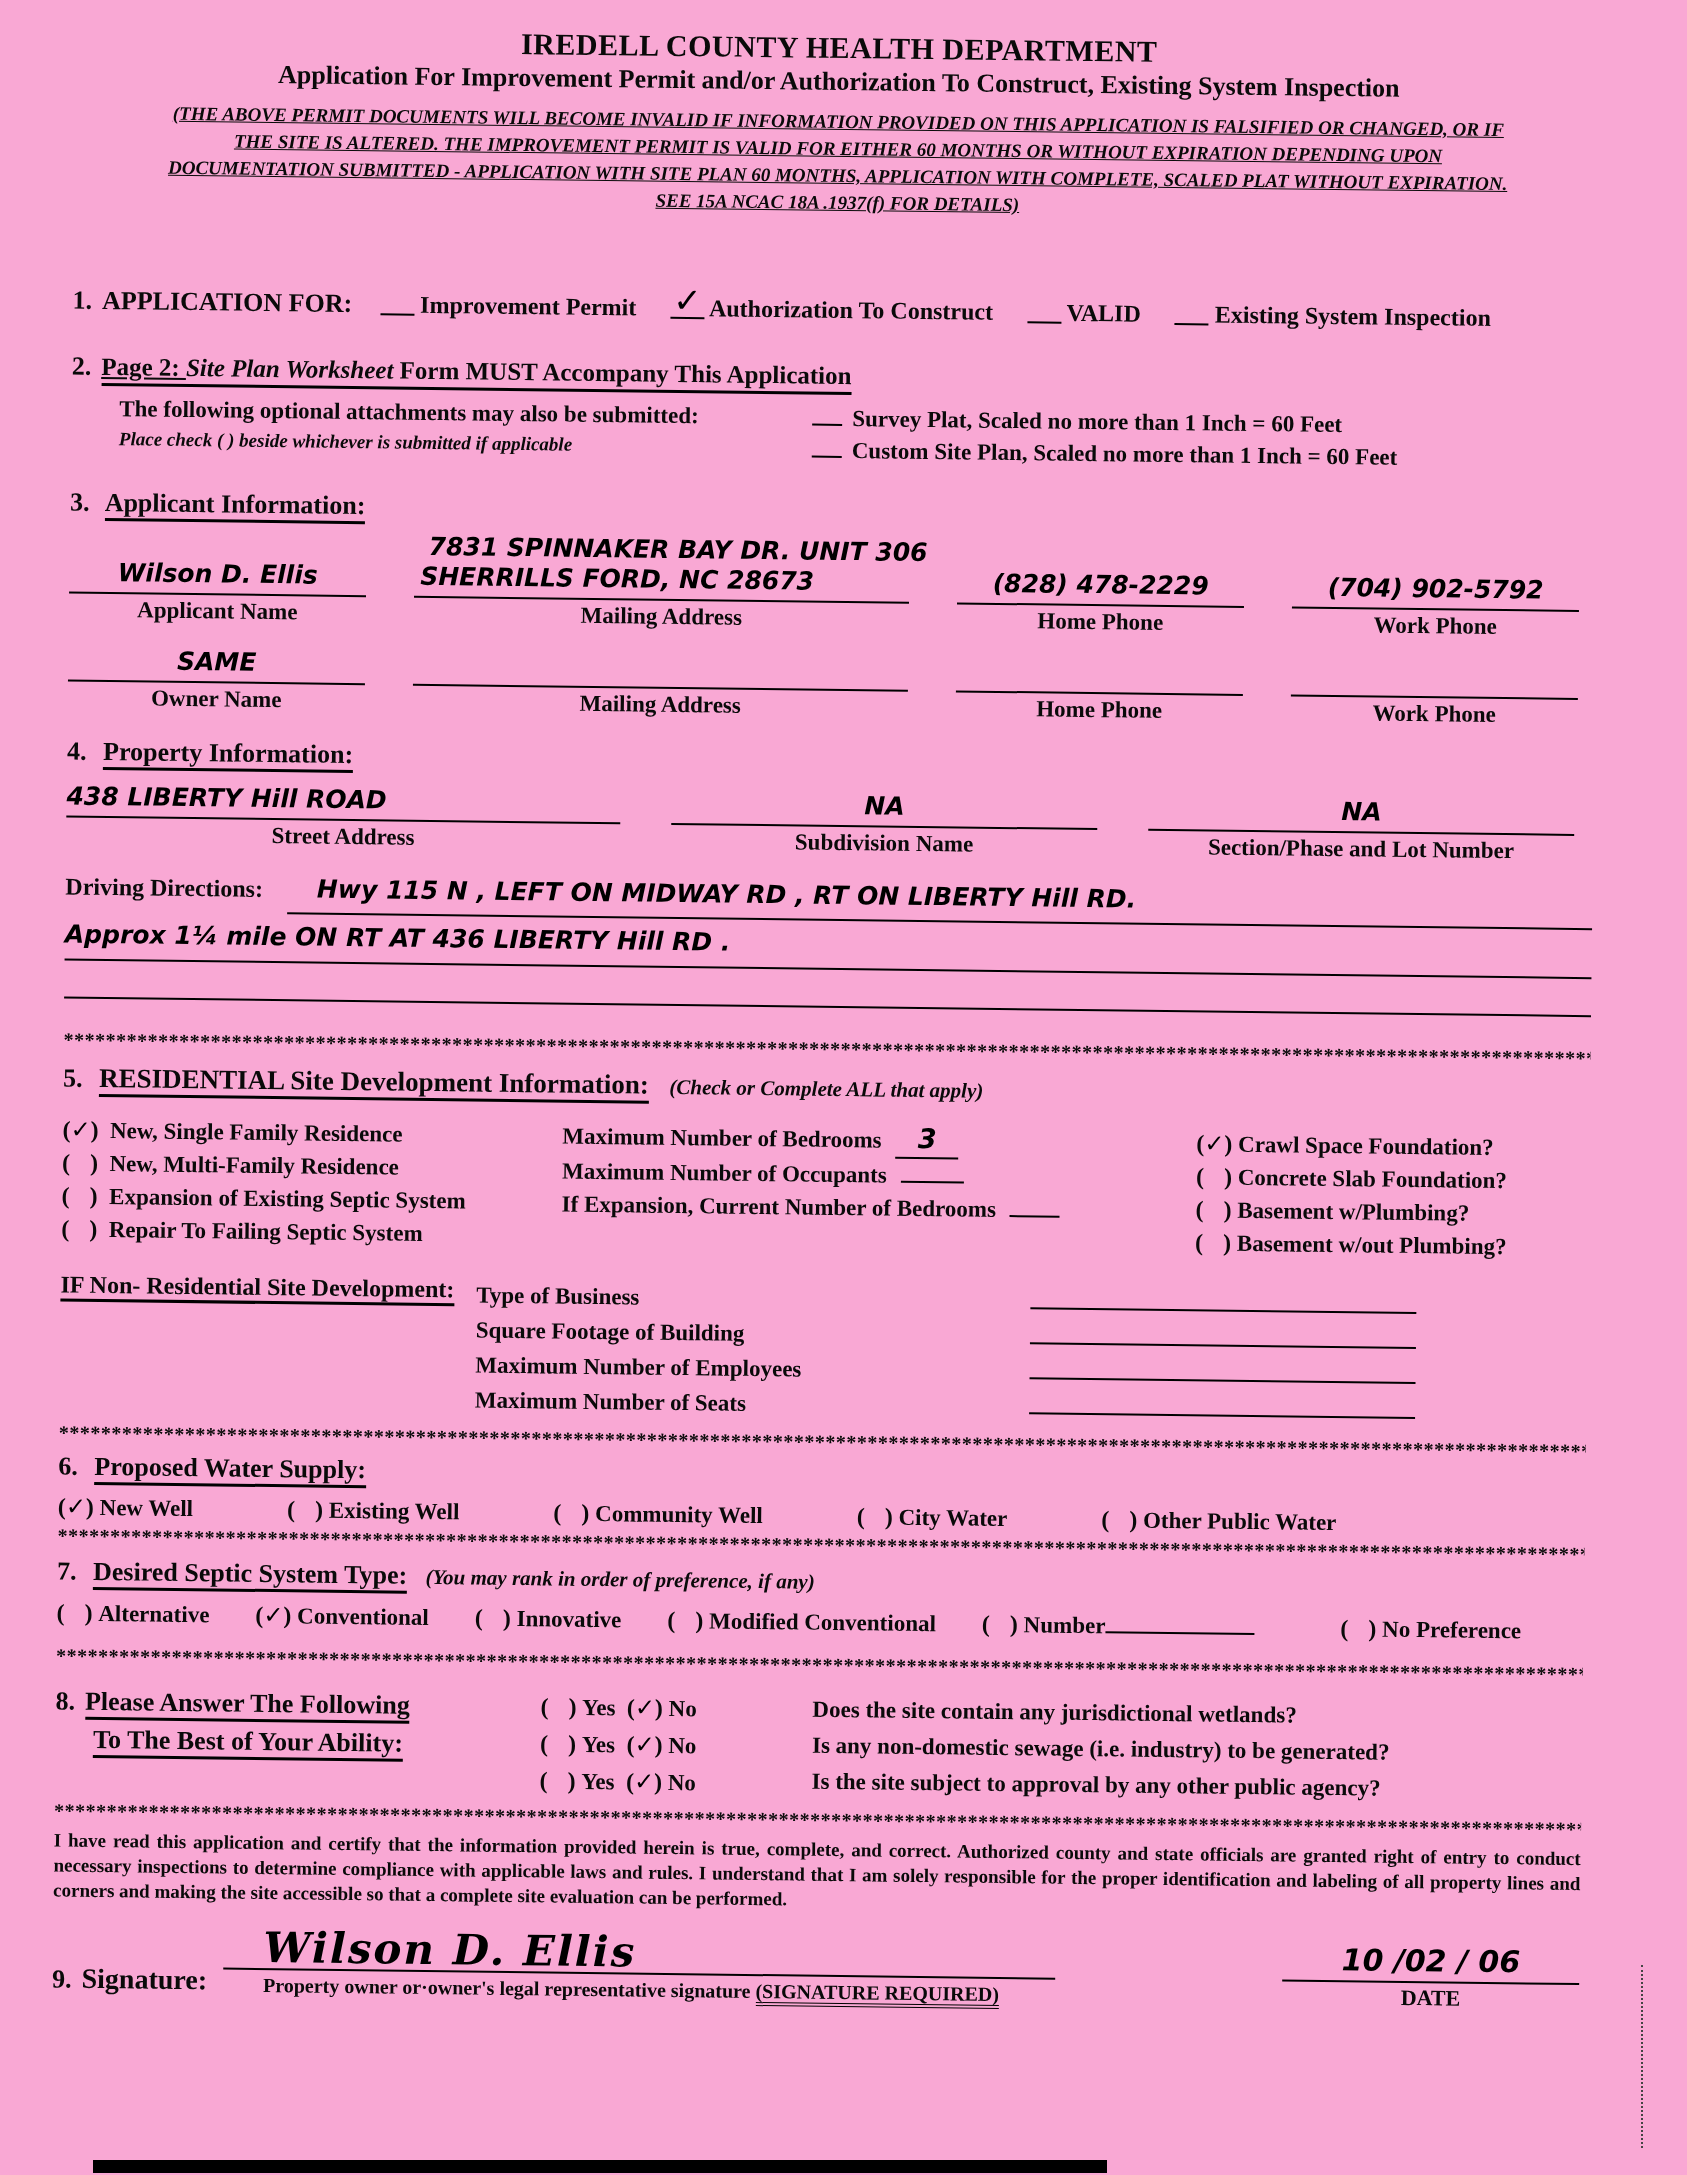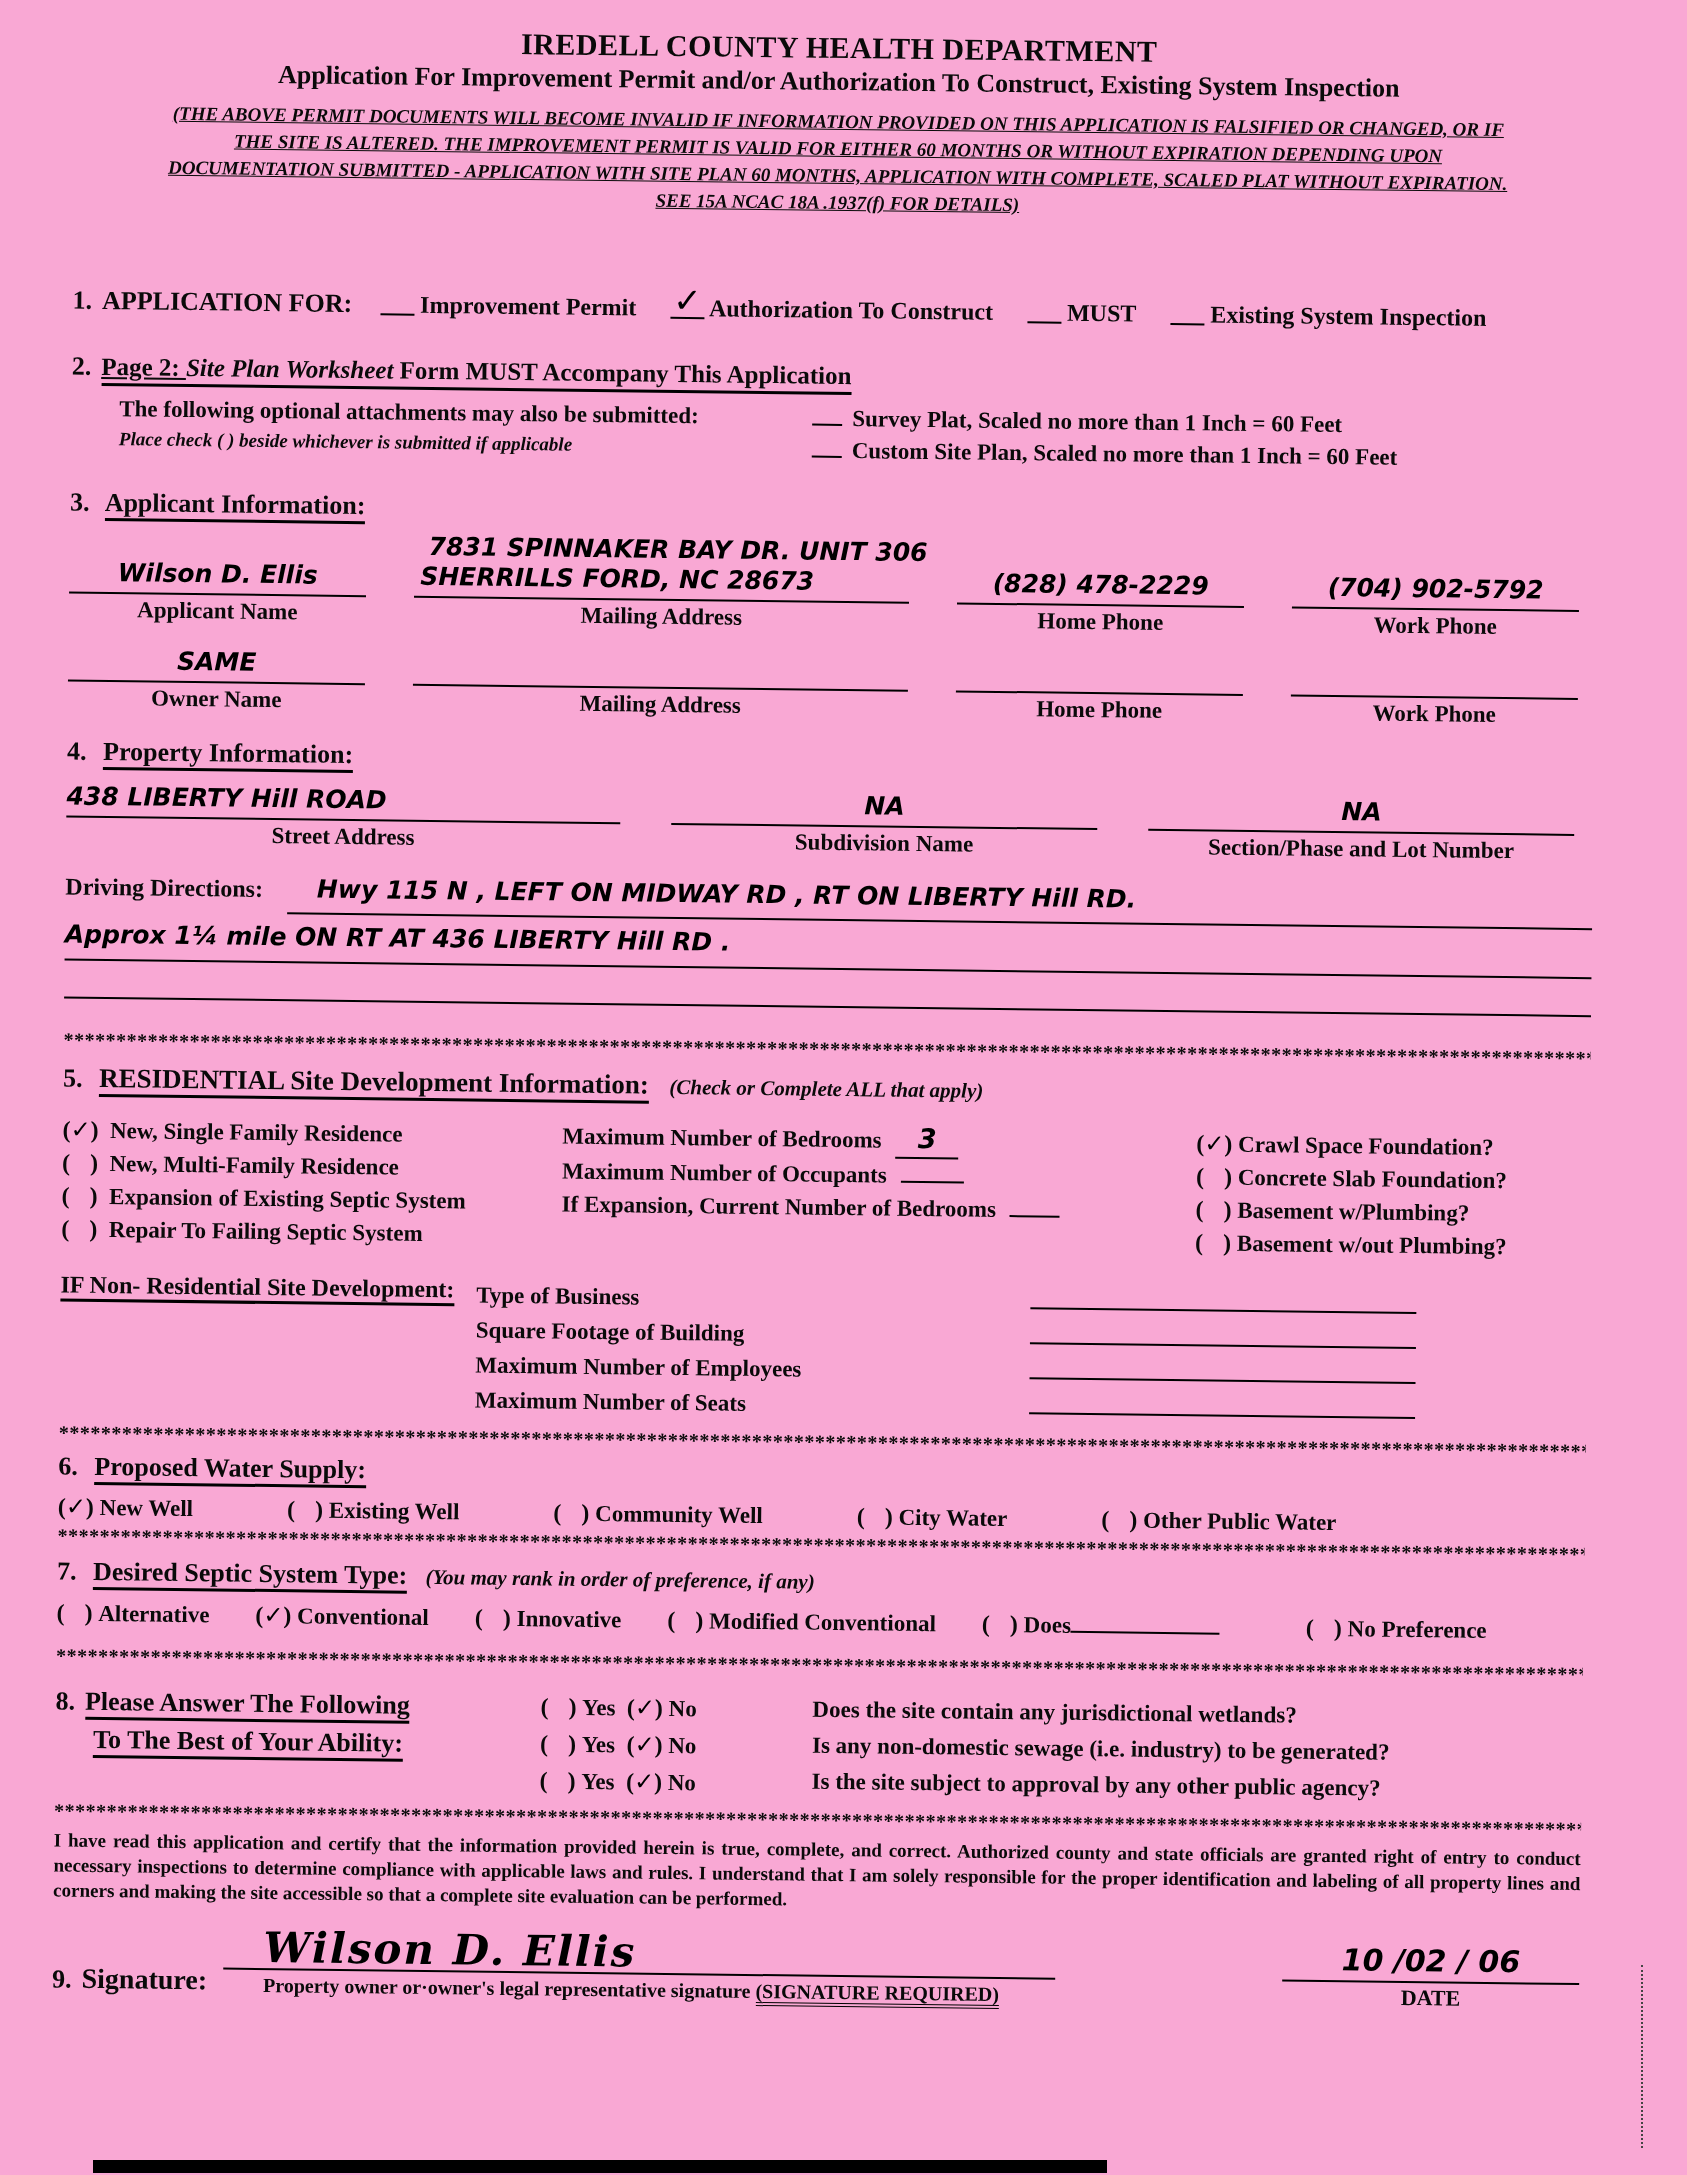--- a/index.html
+++ b/index.html
@@ -134,21 +134,21 @@
       <span class="s1opt">
         <span class="s1blank"><span class="mark1"></span></span>
         <span>Improvement Permit</span>
       </span>
       <span class="s1opt">
         <span class="s1blank"><span class="mark1">✓</span></span>
         <span>Authorization To Construct</span>
       </span>
       <span class="s1opt">
         <span class="s1blank"><span class="mark1"></span></span>
-        <span>MUST</span>
+        <span>VALID</span>
       </span>
       <span class="s1opt">
         <span class="s1blank"><span class="mark1"></span></span>
         <span>Existing System Inspection</span>
       </span>
     </div>
 
     <div class="sec2">
       <div class="sec2-head row">
         <span class="num">2.</span>
@@ -306,21 +306,21 @@
     <div class="sec-head sec7-title">
       <span class="num">7.</span>
       <span class="ut">Desired Septic System Type:</span>
       <span class="sec7-note">(You may rank in order of preference, if any)</span>
     </div>
     <div class="opts-line">
       <span class="opt g7"><span class="cb"><span class="mark"></span></span>&nbsp;<span>Alternative</span></span>
       <span class="opt g7"><span class="cb"><span class="mark">✓</span></span>&nbsp;<span>Conventional</span></span>
       <span class="opt g7"><span class="cb"><span class="mark"></span></span>&nbsp;<span>Innovative</span></span>
       <span class="opt g7"><span class="cb"><span class="mark"></span></span>&nbsp;<span>Modified Conventional</span></span>
-      <span class="opt g7"><span class="cb"><span class="mark"></span></span>&nbsp;<span>Does</span><span class="other-blank"></span></span>
+      <span class="opt g7"><span class="cb"><span class="mark"></span></span>&nbsp;<span>Number</span><span class="other-blank"></span></span>
       <span class="opt" style="margin-left:40px;"><span class="cb"><span class="mark"></span></span>&nbsp;<span>No Preference</span></span>
     </div>
 
     <div class="divider d4">********************************************************************************************************************************************************************************************************</div>
 
     <div class="sec8">
       <div>
         <div class="sec8-t"><span class="num">8.</span><span class="ut">Please Answer The Following</span></div>
         <div class="sec8-t" style="padding-left:38px;"><span class="ut">To The Best of Your Ability:</span></div>
       </div>

